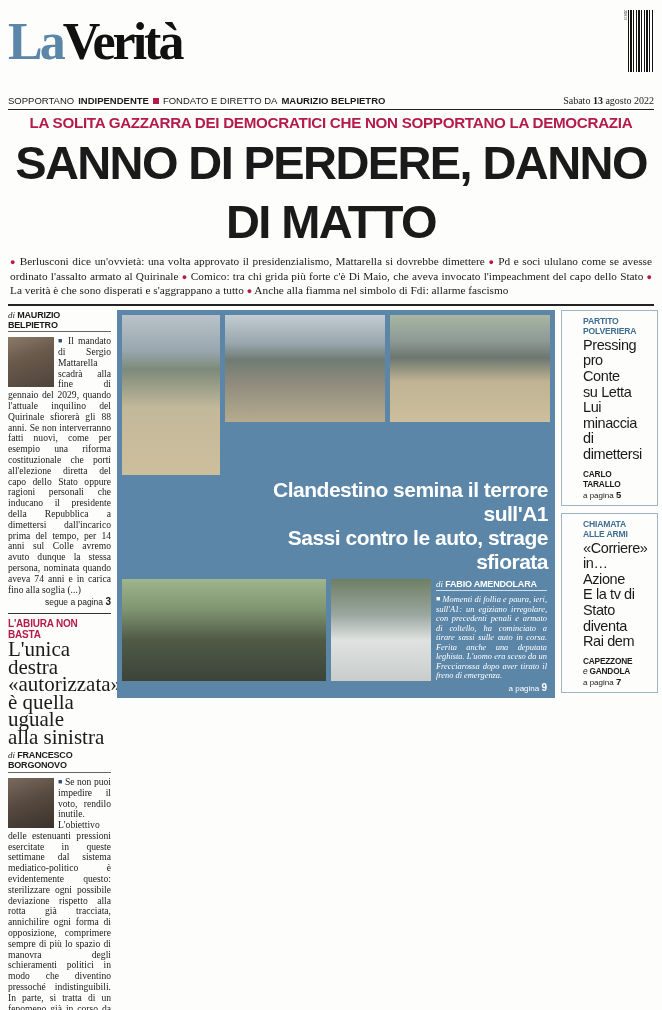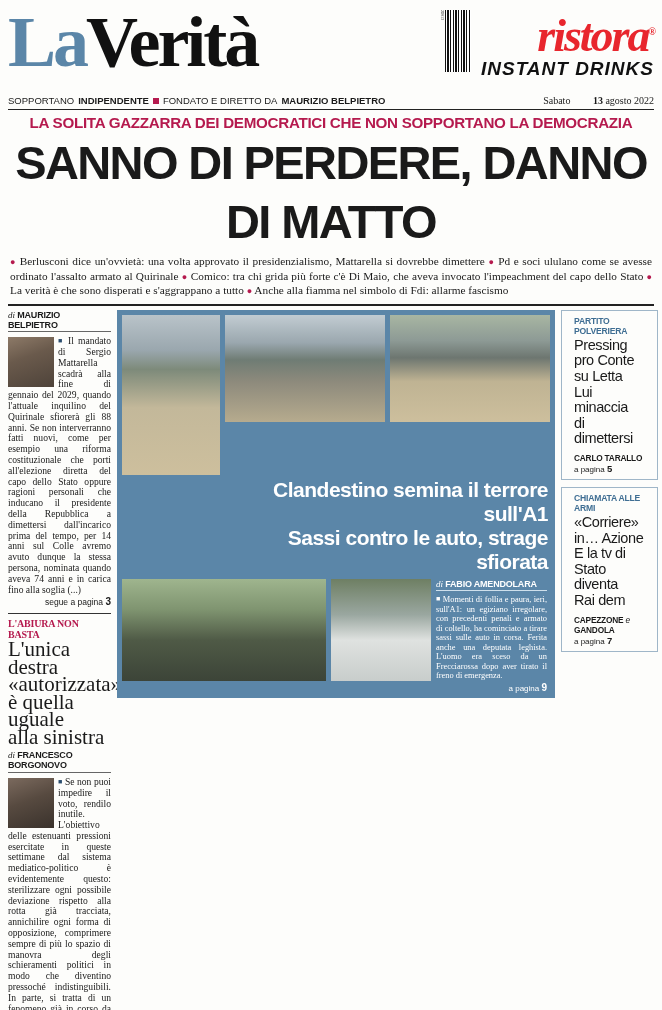--- a/index.html
+++ b/index.html
@@ -7,21 +7,21 @@
     width:662px;height:1010px;overflow:hidden;
     background:#fdfdfb;
     font-family:"Liberation Serif",serif;
     color:#1a1a1a;
     -webkit-font-smoothing:antialiased;
   }
   .page{width:662px;height:1010px;position:relative;box-sizing:border-box;padding:0 8px;}
 
   
   .masthead{display:flex;align-items:flex-start;justify-content:space-between;height:88px;padding-top:4px;}
-  .logo{font-family:"Liberation Serif",serif;font-weight:bold;font-size:72px;line-height:76px;letter-spacing:-3px;}
+  .logo{font-family:"Liberation Serif",serif;font-weight:bold;font-size:52px;line-height:76px;letter-spacing:-3px;}
   .logo .la{color:#5b86a8;}
   .logo .verita{color:#111;}
   .mast-right{display:flex;align-items:flex-start;gap:10px;padding-top:6px;}
   .barcode{width:26px;height:72px;position:relative;}
   .barcode .bars{width:100%;height:62px;
     background:repeating-linear-gradient(90deg,#111 0 1px,#fff 1px 2px,#111 2px 4px,#fff 4px 5px,#111 5px 6px,#fff 6px 8px);}
   .barcode .bctop{font-size:4px;writing-mode:vertical-rl;position:absolute;top:0;left:-5px;color:#333;}
   .advert-logo{text-align:right;}
   .advert-logo .ristora{font-family:"Liberation Serif",serif;font-style:italic;font-weight:bold;
     font-size:46px;line-height:44px;color:#e8262d;letter-spacing:-2px;}
@@ -35,21 +35,21 @@
   .blueband .bl,.blueband .br{font-size:9px;font-family:"Liberation Serif",serif;}
   .blueband .bc{font-size:11px;font-style:italic;}
   .blueband .bc .sw{font-size:10px;opacity:.85;}
 
   .inforow{height:17px;border-bottom:1px solid #222;display:flex;align-items:center;justify-content:space-between;
     font-family:"Liberation Sans",sans-serif;font-size:9.5px;}
   .inforow .left{display:flex;align-items:center;gap:4px;}
   .inforow b{font-weight:bold;}
   .sq{width:6px;height:6px;background:#b51a4e;display:inline-block;}
   .inforow .date{font-family:"Liberation Serif",serif;font-size:10px;}
-  .inforow .date b{font-weight:bold;margin-left:20px;}
+  .inforow .date b{font-weight:bold;}
 
   
   .occhiello{color:#b51a4e;font-family:"Liberation Sans",sans-serif;font-weight:bold;
     font-size:15.2px;letter-spacing:-.3px;text-align:center;padding:4px 0 1px;}
   .mainhead{font-family:"Liberation Sans",sans-serif;font-weight:bold;font-size:47px;
     letter-spacing:-1.6px;text-align:center;line-height:59px;padding:1px 0 4px;}
   .summary{font-size:11.3px;line-height:13.6px;text-align:justify;padding:0 2px 5px;}
   .summary .bullet{color:#b51a4e;font-size:9px;}
   .rule-thick{border-top:2px solid #222;margin:0 0 4px;}
 
@@ -63,34 +63,34 @@
     padding-bottom:1.5px;margin-bottom:4px;}
   .byline i{font-family:"Liberation Serif",serif;font-style:italic;font-size:9px;}
   .byline b{font-weight:bold;letter-spacing:-.2px;}
 
   .artbody{font-size:9.6px;line-height:10.8px;text-align:justify;hyphens:auto;}
   .artbody .sqm{color:#2a4d6e;font-size:7px;vertical-align:1px;}
   .mugshot{width:46px;height:50px;float:left;margin:1px 4px 1px 0;background:#7a6a5c;overflow:hidden;position:relative;}
   .segue{text-align:right;font-family:"Liberation Sans",sans-serif;font-size:8.5px;margin-top:1px;}
   .segue b{font-size:10px;}
 
-  .kicker-red{color:#b51a4e;font-family:Liberation Serif, serif;font-weight:bold;font-size:10px;letter-spacing:-.2px;}
+  .kicker-red{color:#b51a4e;font-family:Liberation Sans, sans-serif;font-weight:bold;font-size:10px;letter-spacing:-.2px;}
   .subhead{font-family:"Liberation Serif",serif;font-size:21px;line-height:17.5px;font-weight:normal;margin:1px 0 4px;}
 
   .hr-thin{border-top:1px solid #333;margin:6px 0 4px;}
 
   
   .photoblock{background:#5b86a8;padding:5px;box-sizing:border-box;}
   .photorow{display:flex;gap:5px;}
   .ph{background:#8a9aa5;overflow:hidden;position:relative;}
   .photo-title{color:#fff;font-family:"Liberation Sans",sans-serif;font-weight:bold;font-size:21px;
     line-height:24px;letter-spacing:-.5px;text-align:right;padding:3px 2px 1px 0;}
 
   
-  .sidebox{border:1px solid #9fb6c8;padding:5px 12px 5px;box-sizing:border-box;margin-bottom:7px;}
+  .sidebox{border:1px solid #9fb6c8;padding:5px 21px 5px;box-sizing:border-box;margin-bottom:7px;}
   .sidebox .kick{color:#3f6e93;font-family:"Liberation Sans",sans-serif;font-weight:bold;font-size:8.6px;letter-spacing:-.2px;}
   .sidebox .ttl{font-family:"Liberation Sans",sans-serif;font-size:14.5px;line-height:15.6px;letter-spacing:-.4px;margin-top:2px;}
   .sidebox .auth{font-family:"Liberation Sans",sans-serif;font-weight:bold;font-size:8.3px;margin-top:6px;letter-spacing:-.2px;}
   .sidebox .auth .e{font-weight:normal;font-style:italic;}
   .sidebox .pag{font-family:"Liberation Sans",sans-serif;font-size:8px;}
   .sidebox .pag b{font-size:9.5px;}
 </style>
 </head>
 <body>
 
@@ -98,24 +98,20 @@
 
   <div class="masthead">
     <div class="logo">
       <span class="la">La</span><span class="verita">Verità</span>
     </div>
     <div class="mast-right">
       <div class="barcode">
         <div class="bctop">20813</div>
         <div class="bars"></div>
       </div>
-      <div class="advert-logo">
-        <div class="ristora"><span>ristora</span><sup>®</sup></div>
-        <div class="instant">INSTANT DRINKS</div>
-      </div>
     </div>
   </div>
 
 
   <div class="inforow">
     <div class="left">
       <span>SOPPORTANO</span>
       <b>INDIPENDENTE</b>
       <span class="sq"></span>
       <span>FONDATO E DIRETTO DA</span>
@@ -178,21 +174,21 @@
             <span>Sassi contro le auto, strage sfiorata</span>
           </div>
         </div>
         <div class="photorow" style="margin-top:4px;">
           <div class="ph" style="width:204px;height:102px;background:
              linear-gradient(180deg,#9fb58e 0%,#7f9470 30%,#4f5a46 60%,#3c4438 100%);"></div>
           <div class="ph" style="width:100px;height:102px;background:
              linear-gradient(180deg,#6e7f63 0%,#9aa7a0 35%,#dfe2e0 60%,#c8cdcb 100%);"></div>
           <div style="width:111px;color:#fff;">
             <div class="byline" style="color:#fff;border-bottom:1px solid #cfe0ec;"><i>di </i><b>FABIO AMENDOLARA</b></div>
-            <div class="artbody" style="font-size:8.4px;line-height:9.5px;">
+            <div class="artbody" style="font-size:8.4px;line-height:9.5px;font-style:italic;">
               <span class="sqm" style="color:#fff;">■</span> <span>Momenti di follia e paura, ieri, sull'A1: un egiziano irregolare, con precedenti penali e armato di coltello, ha cominciato a tirare sassi sulle auto in corsa. Ferita anche una deputata leghista. L'uomo era sceso da un Frecciarossa dopo aver tirato il freno di emergenza.</span>
             </div>
             <div class="segue" style="color:#fff;font-size:8px;"><span>a pagina </span><b>9</b></div>
           </div>
         </div>
       </div>
     </div>
 
     <div class="col-right">
       <div class="sidebox">

